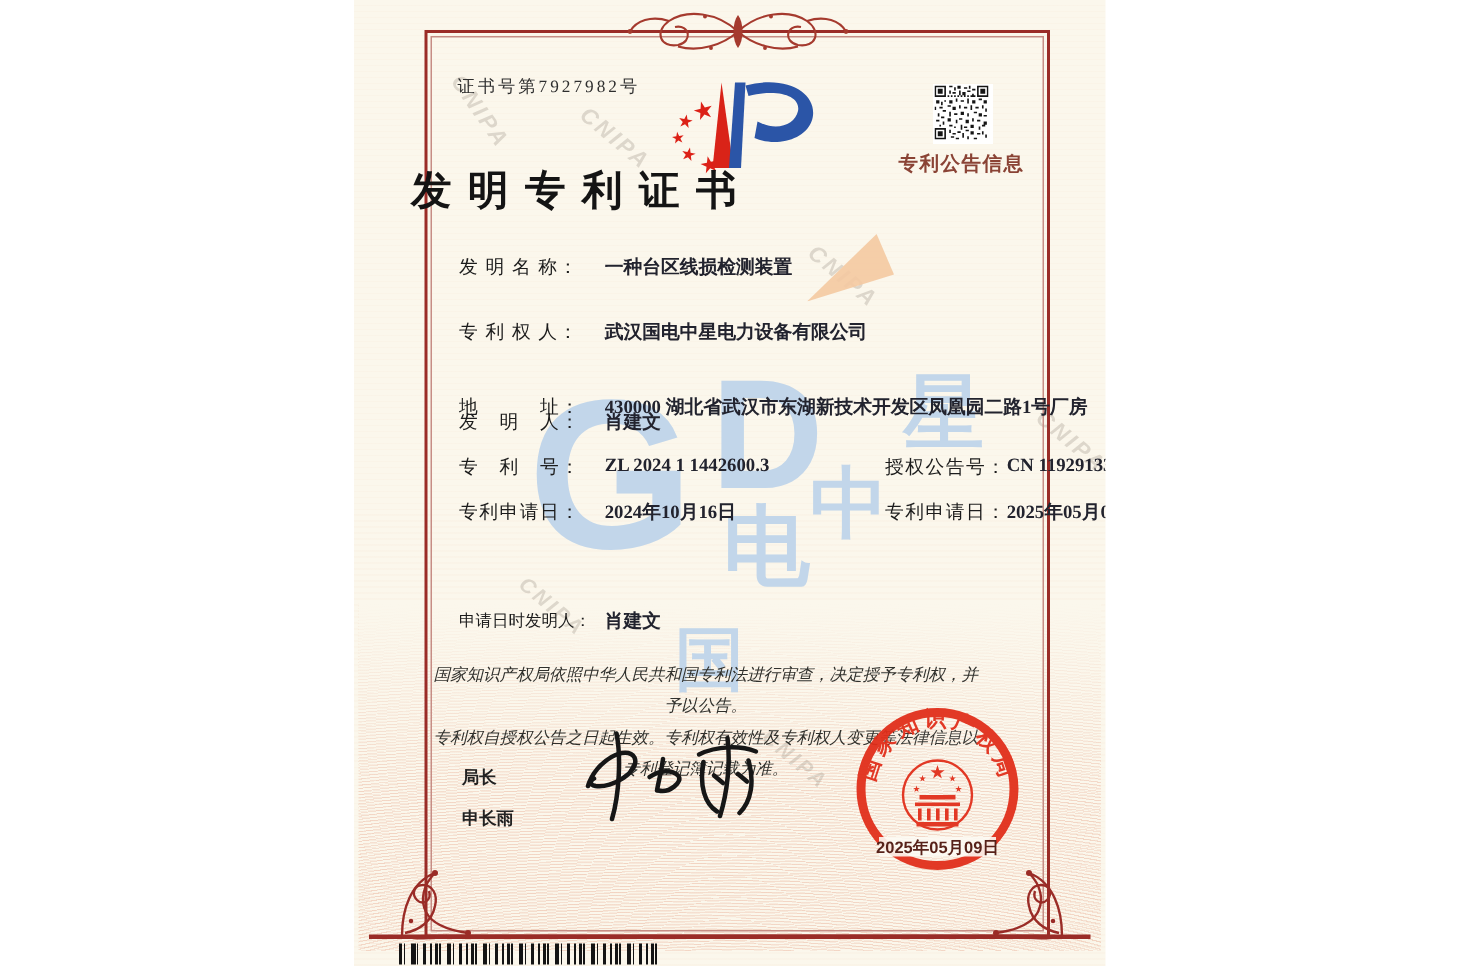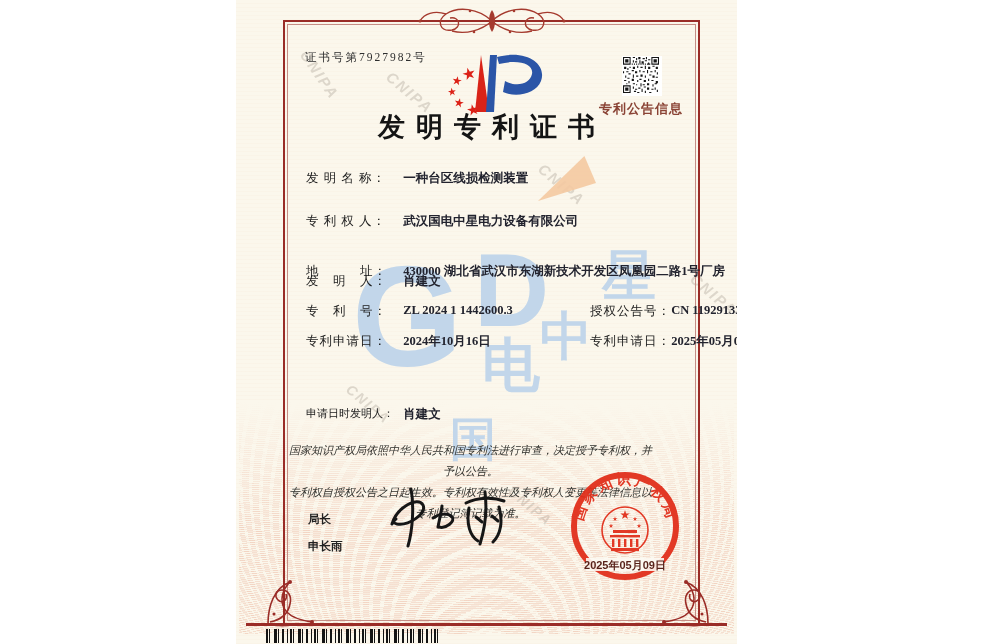--- a/index.html
+++ b/index.html
@@ -36,22 +36,22 @@
   .frame{position:absolute;left:47px;top:20px;width:417px;height:605px;border:2px solid #9a2c27;box-sizing:border-box;}
   .frame::after{content:"";position:absolute;inset:2px;border:1px solid #c68d85;}
   .bottom-line{position:absolute;left:10px;right:10px;top:623px;height:3px;background:#9a2c27;}
   .top-lace{position:absolute;left:176px;top:2px;width:160px;height:38px;}
   .flourish{position:absolute;width:52px;height:52px;}
   .flourish.bl{left:28px;top:576px;}
   .flourish.br{left:424px;top:576px;transform:scaleX(-1);}
   
   .cert-no{position:absolute;left:69px;top:50px;font-size:11.5px;letter-spacing:2px;color:#2e2e2e;}
   .logo{position:absolute;left:212px;top:48px;width:104px;height:74px;}
-  .title{position:absolute;left:0;right:0;top:109px;text-align:center;font-size:27px;font-weight:bold;
-         letter-spacing:11px;text-indent:11px;color:#141414;}
+  .title{position:absolute;left:0;right:0;top:109px;font-size:27px;font-weight:bold;
+         letter-spacing:11px;text-indent:11px;color:#141414;padding-left:27px;}
   .qr{position:absolute;left:386px;top:56px;width:38px;height:38px;background:#fff;padding:1px;}
   .qr svg{display:block;width:36px;height:36px;}
   .qr-caption{position:absolute;left:362px;top:100px;width:86px;text-align:center;font-size:13px;
               font-weight:bold;color:#8a4335;letter-spacing:1px;}
   
   .row{position:absolute;left:70px;font-size:12.5px;color:#141414;white-space:nowrap;}
   .row .lbl{display:inline-block;width:94px;letter-spacing:1px;color:#1c1c1c;vertical-align:top;}
   .row .lbl.small{font-size:11px;letter-spacing:0;}
   .row .val{font-weight:bold;color:#22232e;}
   .rcol{position:absolute;left:284px;top:0;}

